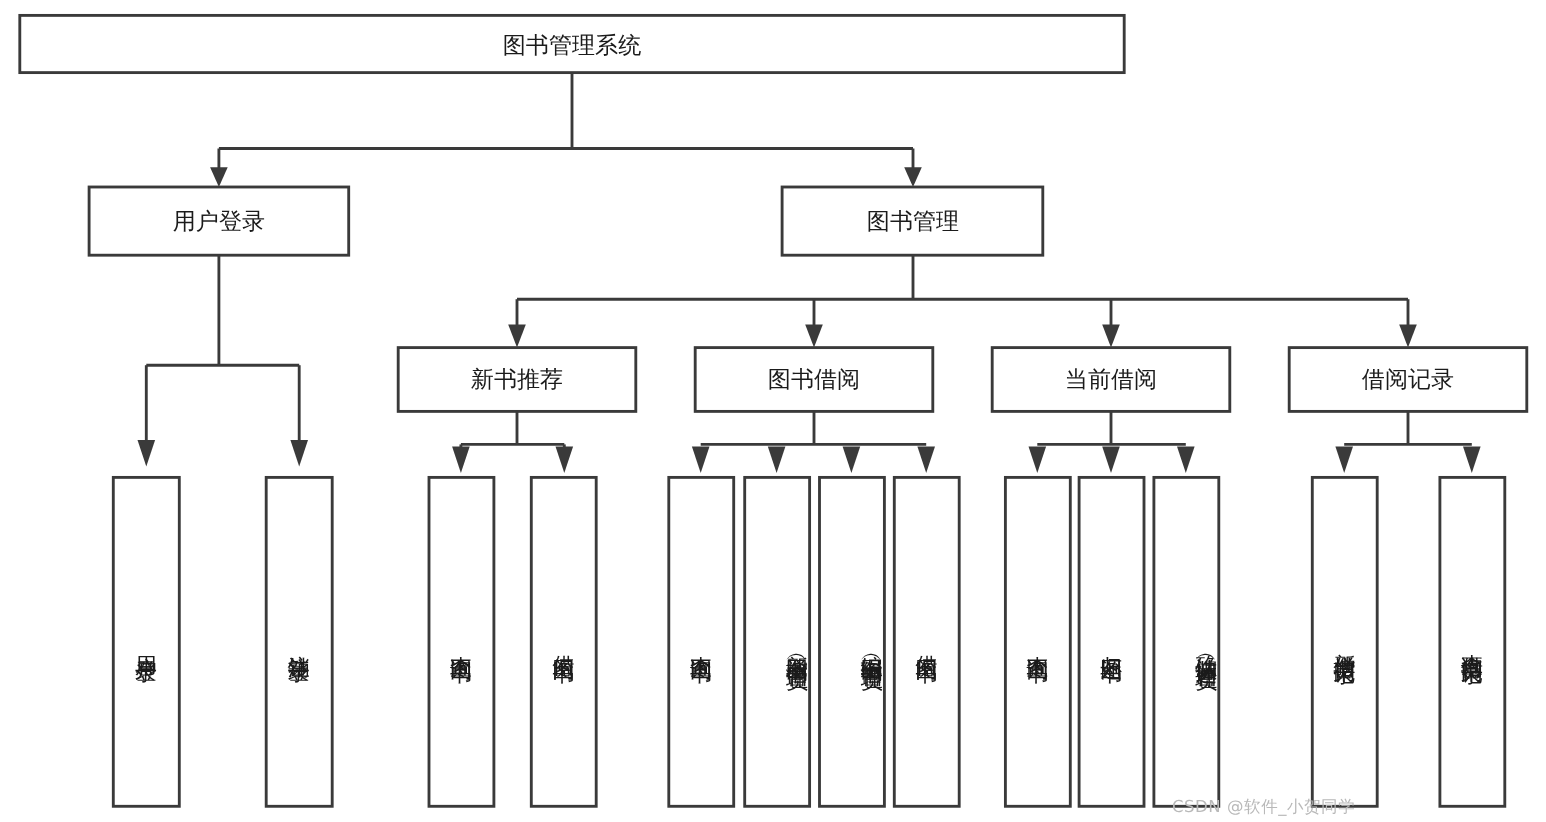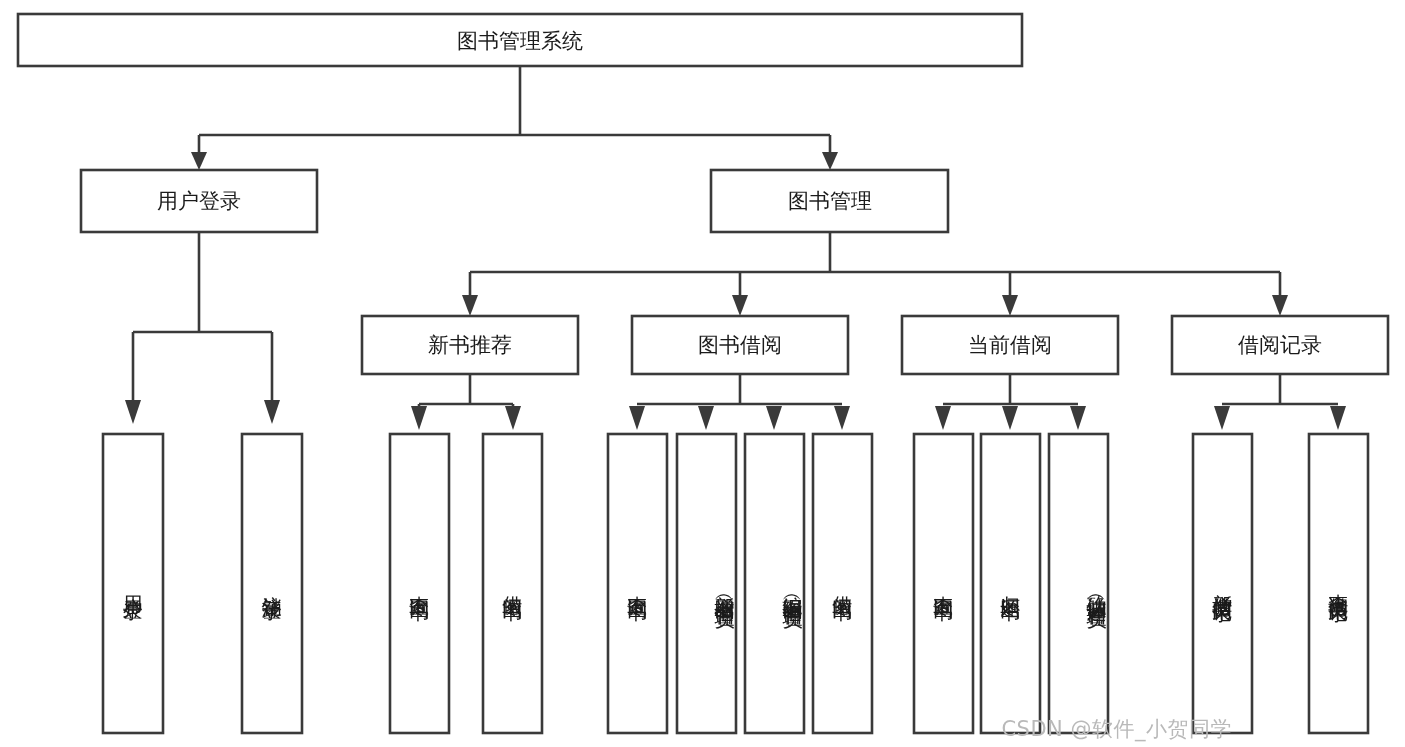--- a/index.html
+++ b/index.html
@@ -60,21 +60,21 @@
     letter-spacing: 2px;
     color: #1b1b1b;
     white-space: nowrap;
     pointer-events: none;
   }
   .watermark {
     position: absolute;
     right: 8px;
     bottom: 4px;
     font-family: "DejaVu Sans", "Liberation Sans", sans-serif;
-    font-size: 21px;
+    font-size: 15px;
     color: #b9b9b9;
     letter-spacing: 0.5px;
     white-space: nowrap;
   }
 </style>
 </head>
 <body>
 
 <div id="diagram-root">
 

